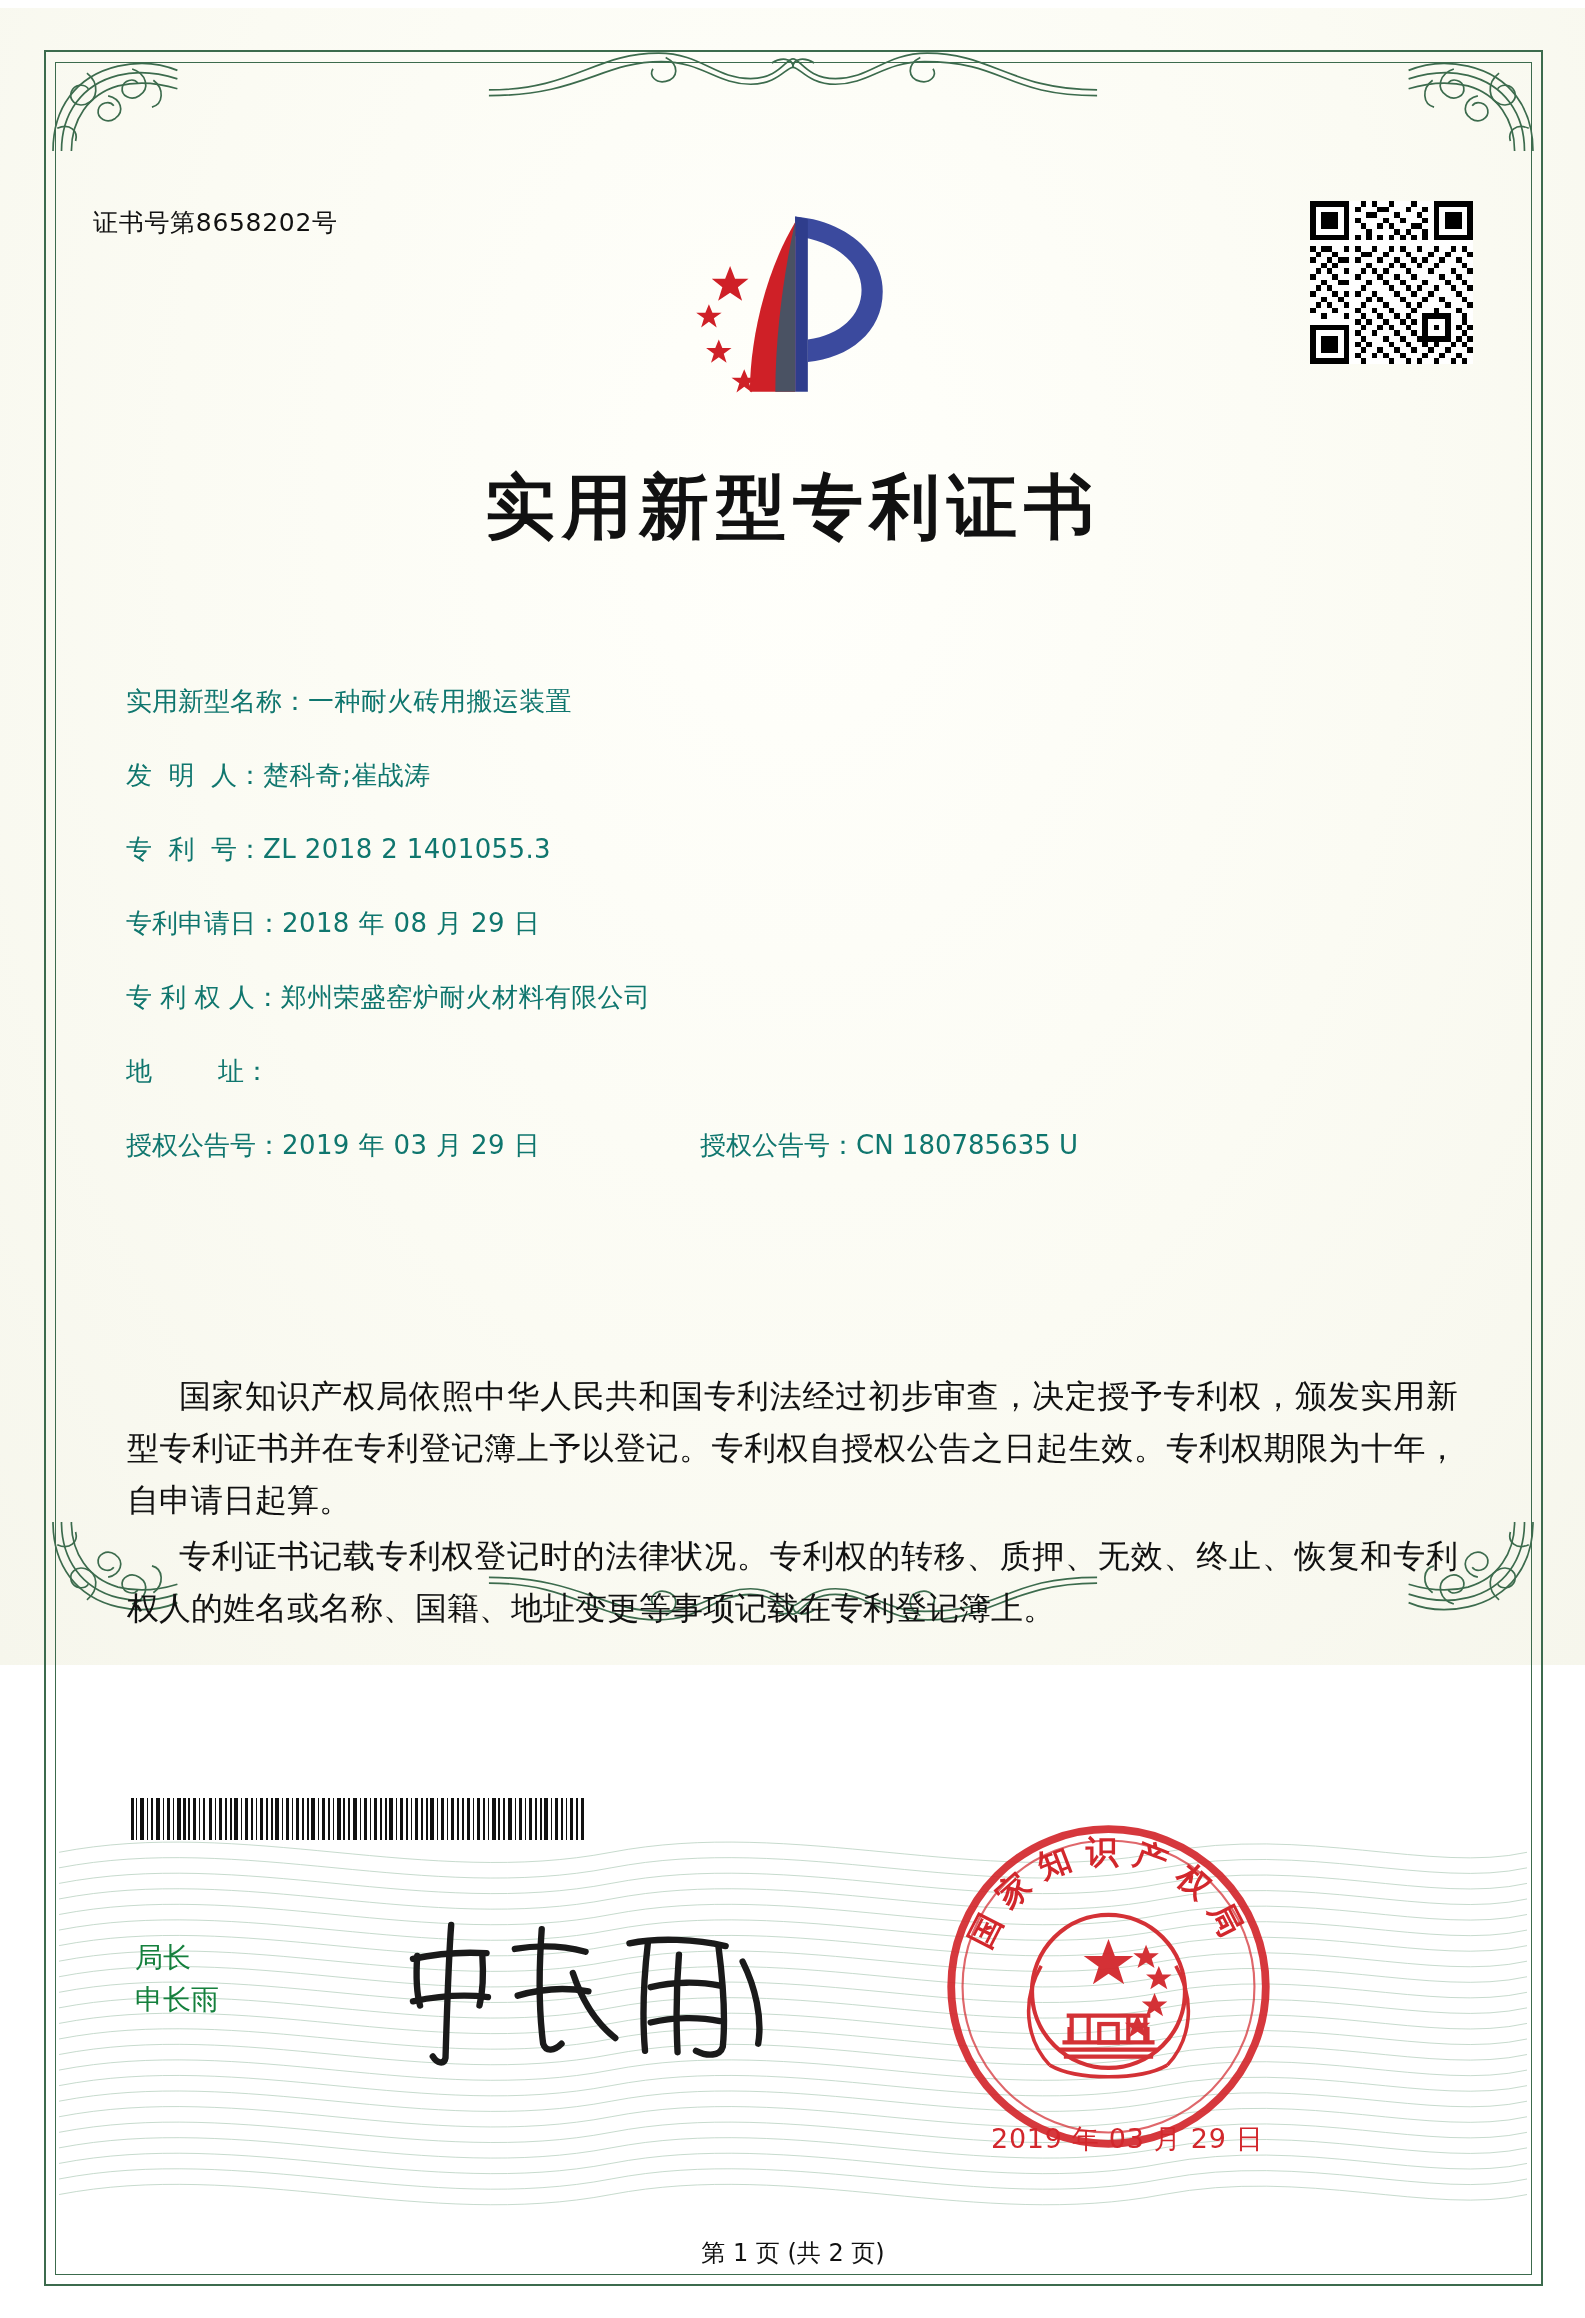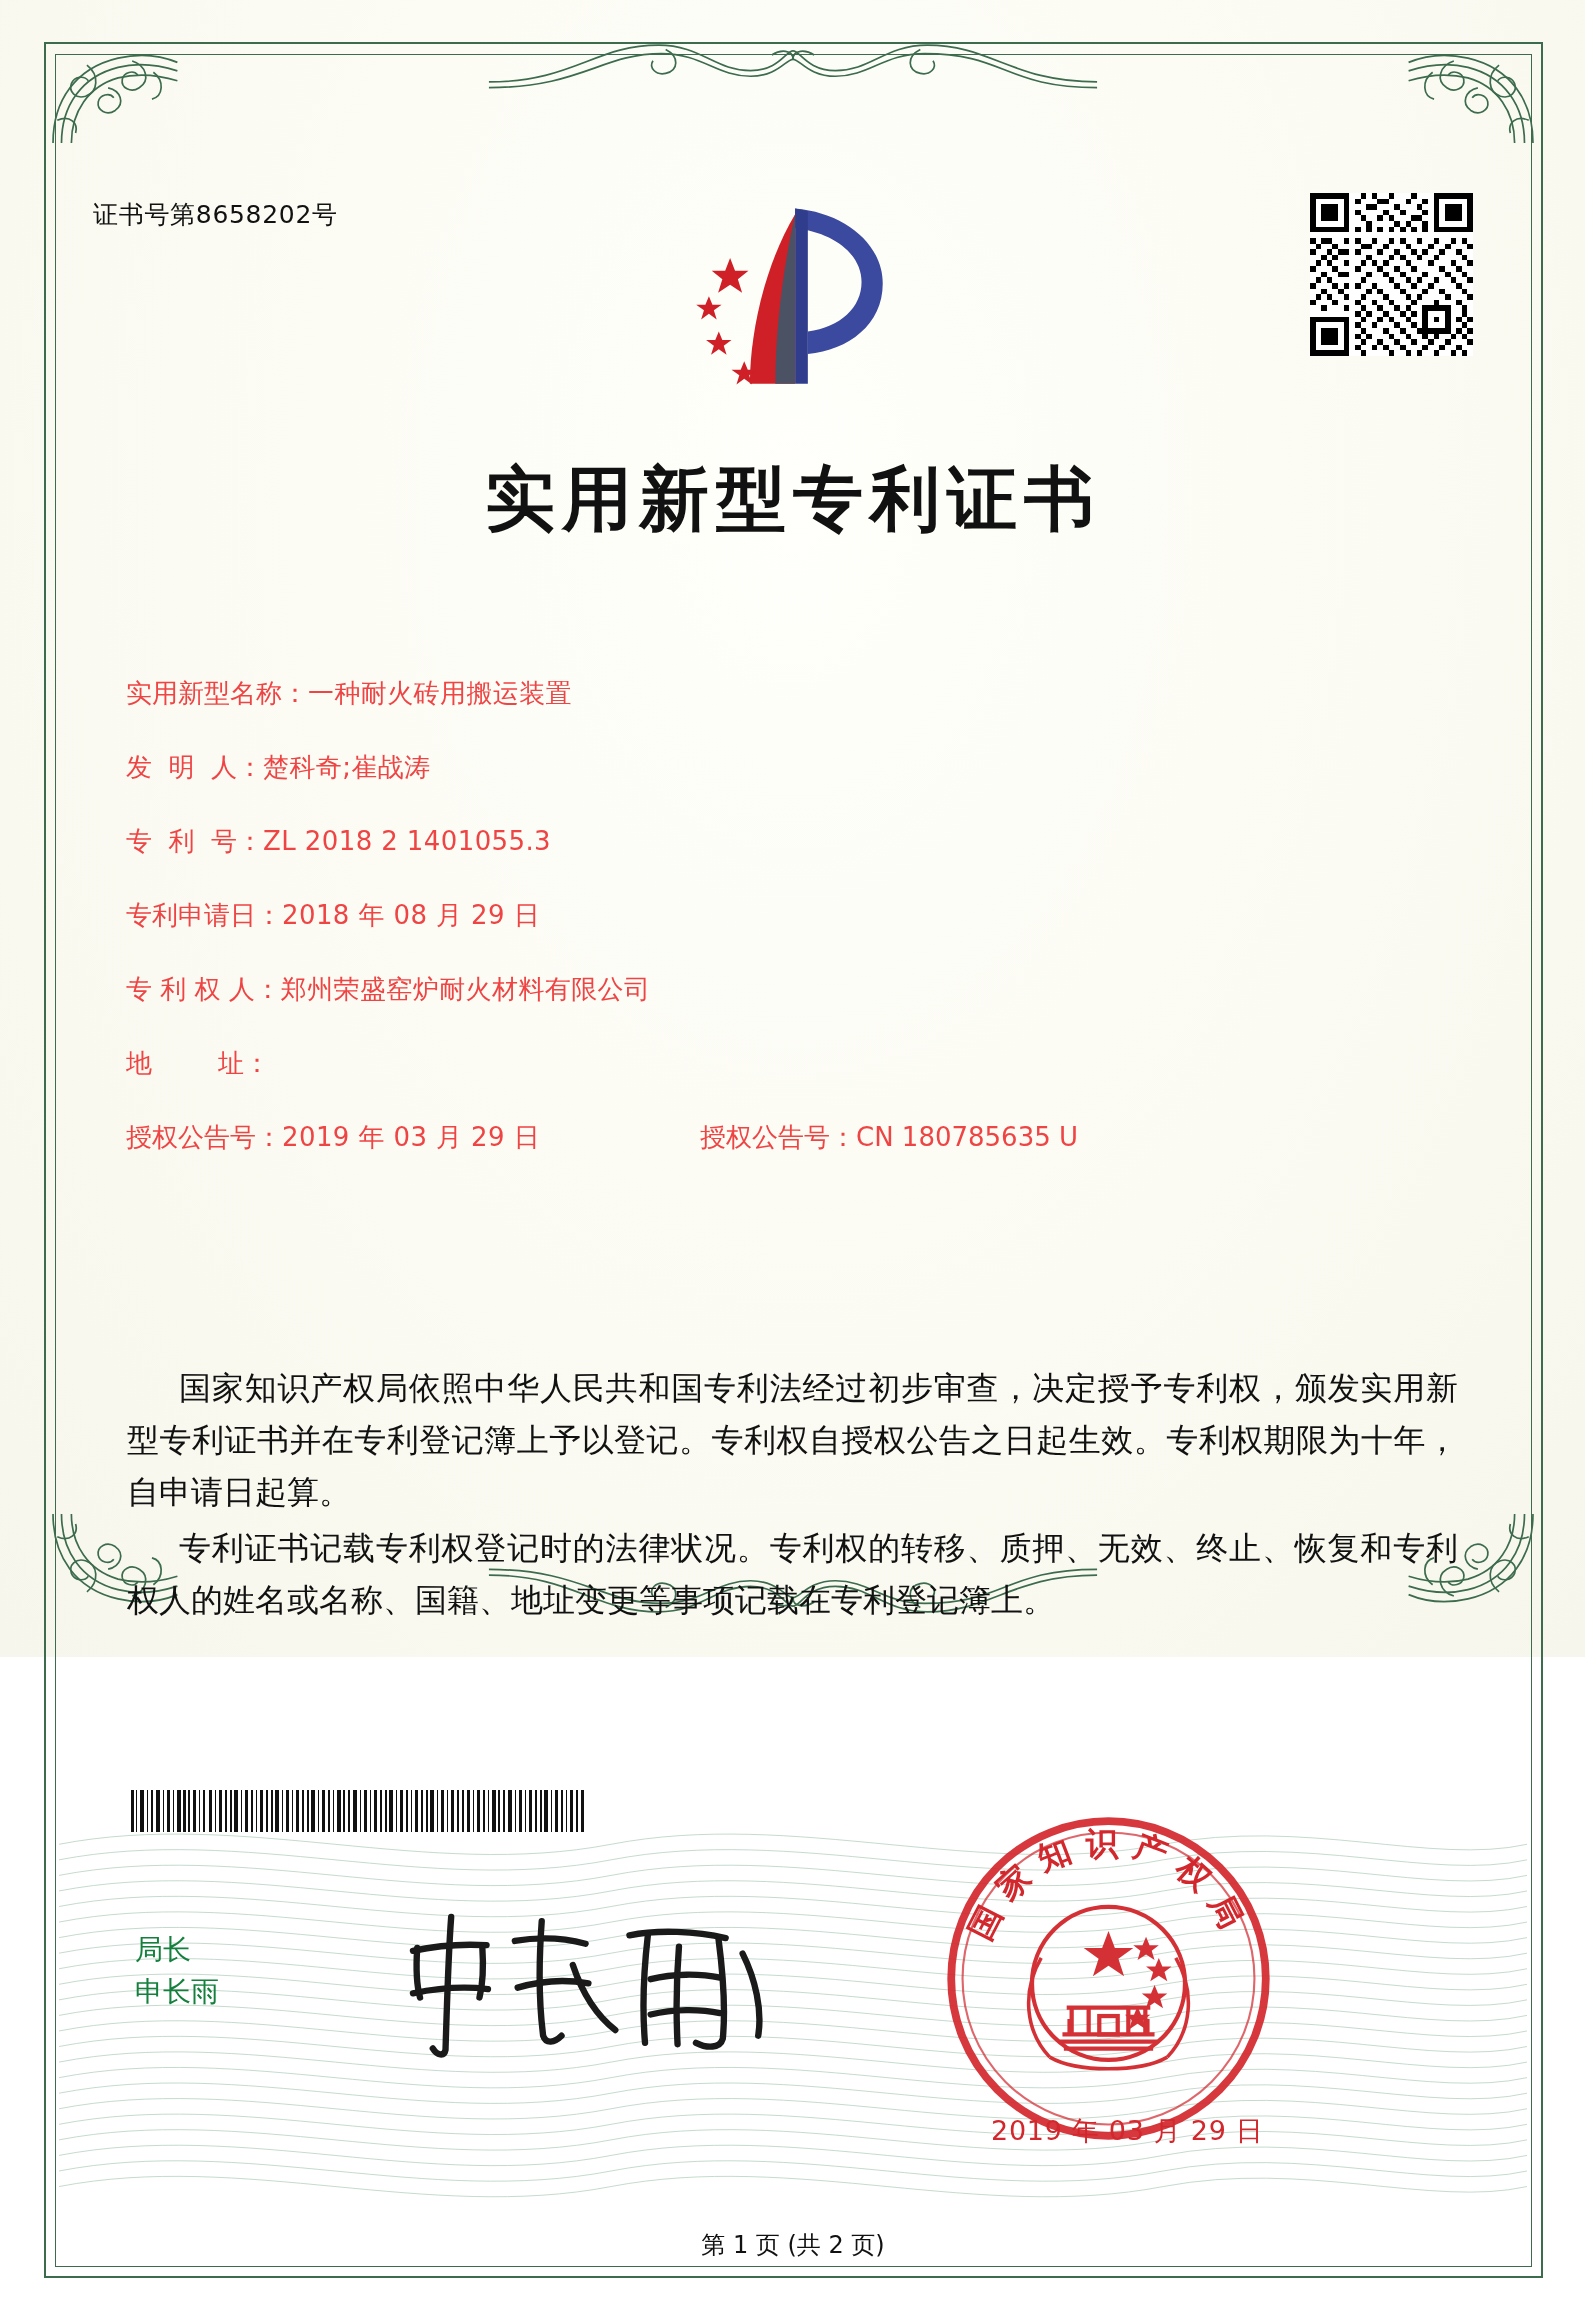--- a/index.html
+++ b/index.html
@@ -11,21 +11,21 @@
     width: 1586px;
     height: 2319px;
     font-family: "Liberation Serif", "DejaVu Serif", serif;
     position: relative;
     overflow: hidden;
   }
 
   
   .page {
     position: absolute;
-    left: 0; top: 0;
+    left: 0; top: 8px;
     width: 1586px;
     height: 1657px;
     background: #fdfdf7;
   }
 
   
   .paper-tint {
     position: absolute;
     inset: 0;
     background:
@@ -139,21 +139,21 @@
     position: absolute;
     left: 126px;
     top: 676px;
     width: 1345px;
   }
   .field-row {
     display: flex;
     align-items: baseline;
     margin-bottom: 39px;
     font-size: 26px;
-    color: #ef4444;
+    color: #0f766e;
     font-family: "DejaVu Sans", "Liberation Sans", sans-serif;
   }
   .field-label {
     white-space: pre;
     flex: 0 0 auto;
   }
   .field-value {
     flex: 1 1 auto;
     letter-spacing: 0.4px;
   }

